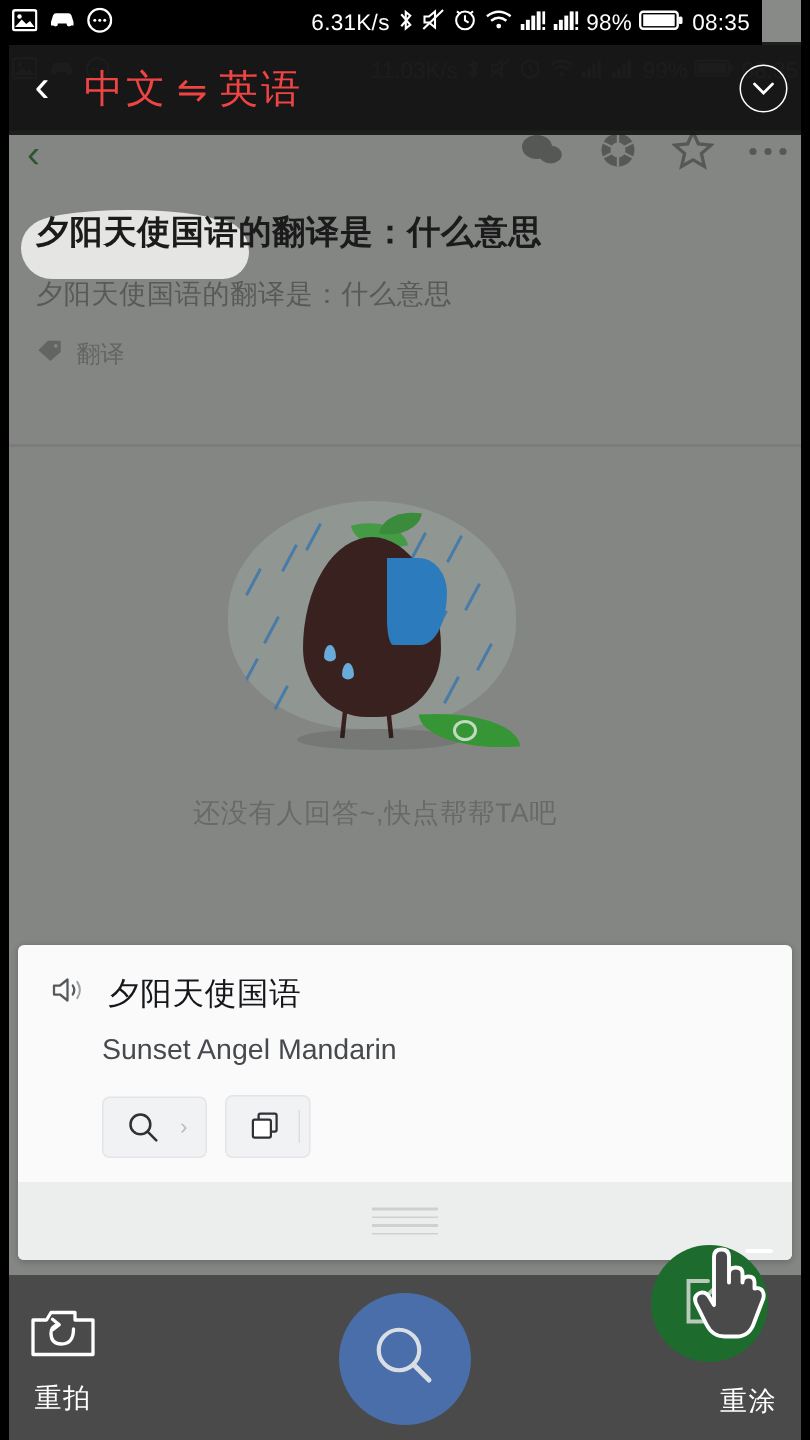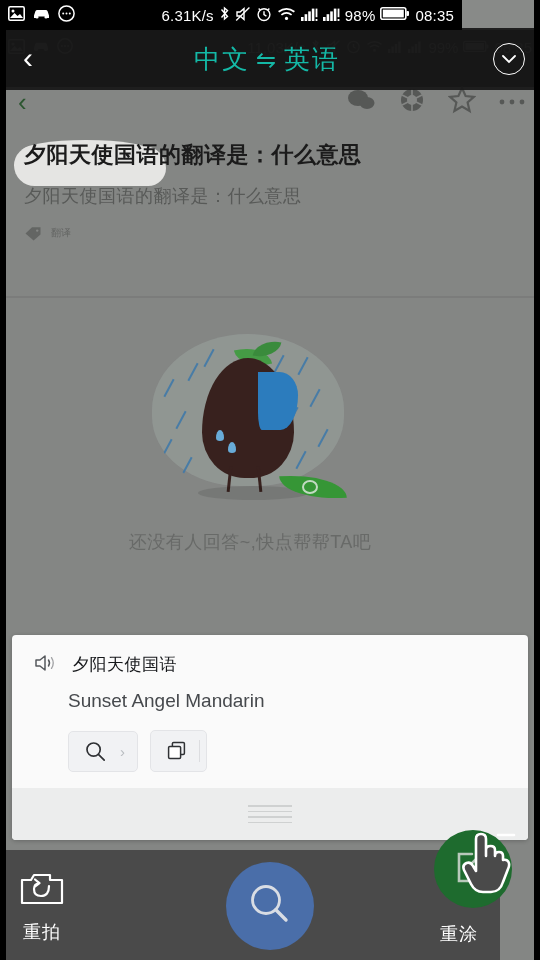--- a/index.html
+++ b/index.html
@@ -12,21 +12,21 @@
   #screen {
     position: relative;
     width: 540px; height: 960px;
     background: #888a88;
     overflow: hidden;
   }
 
   
   #statusbar {
     position: absolute; top: 0; left: 0;
-    width: 462px; height: 30px;
+    width: 508px; height: 30px;
     background: #000;
     display: flex; align-items: center;
     padding: 0 8px;
     z-index: 60;
   }
   .sb-left { display: flex; align-items: center; gap: 7px; }
   .sb-right { margin-left: auto; display: flex; align-items: center; gap: 5px; }
   .sb-text { color: #fff; font-size: 15px; letter-spacing: .2px; }
   .sb-ico { display: inline-block; color: #fff; line-height: 1; }
 
@@ -79,21 +79,21 @@
     z-index: 2;
   }
   .art-sub {
     margin: 14px 0 0 24px;
     font-size: 18px; color: #5e605e;
     letter-spacing: .5px;
   }
   .art-tagrow {
     margin: 18px 0 0 24px;
     display: flex; align-items: flex-start; gap: 9px;
-    color: #6a6c6a; font-size: 10px;
+    color: #6a6c6a; font-size: 16px;
   }
   .sep-line {
     position: absolute; left: 0; top: 170px; width: 540px; height: 2px;
     background: rgba(0,0,0,.07);
   }
 
   
   #empty-wrap {
     position: absolute; top: 296px; left: 0; width: 500px;
     display: flex; flex-direction: column; align-items: center;
@@ -160,21 +160,21 @@
     position: absolute; top: 28px; left: 0; width: 540px; height: 62px;
     background: rgba(22,22,22,.92);
     display: flex; align-items: center;
     z-index: 40;
   }
   .th-back {
     width: 56px; display: flex; align-items: center; justify-content: center;
     color: #fff; font-size: 30px; line-height: 1; padding-bottom: 2px;
   }
   .th-title {
-    flex: 1; text-align: center; color: #14b8a6; font-size: 26px;
+    flex: 1; text-align: left; color: #ef4444; font-size: 26px;
     letter-spacing: 2px; white-space: nowrap;
   }
   .th-title .swap { font-size: 24px; padding: 0 6px; }
   .th-chev {
     width: 62px; display: flex; align-items: center; justify-content: center;
   }
   .chev-circle {
     width: 32px; height: 32px; border: 1.6px solid #ffffff; border-radius: 50%;
     display: flex; align-items: center; justify-content: center;
     color: #fff; font-size: 13px;
@@ -186,21 +186,21 @@
     width: 516px;
     background: #fafafa;
     border-radius: 4px;
     box-shadow: 0 1px 4px rgba(0,0,0,.22);
     z-index: 30;
     overflow: hidden;
   }
   .card-body { padding: 18px 22px 16px 22px; }
   .card-row1 { display: flex; align-items: center; gap: 14px; }
   .spk { color: #55585c; font-size: 20px; line-height: 1; }
-  .src-text { font-size: 17px; color: #15171a; letter-spacing: .5px; }
+  .src-text { font-size: 21px; color: #15171a; letter-spacing: .5px; }
   .dst-text { margin: 14px 0 0 34px; font-size: 19px; color: #46494d; }
   .btn-row { display: flex; align-items: center; gap: 12px; margin: 18px 0 0 34px; }
   .btn-search {
     display: flex; align-items: center; gap: 14px;
     background: #f1f2f4; border: 1px solid #e3e4e7; border-radius: 5px;
     padding: 9px 12px 9px 16px;
   }
   .btn-search .mag { width: 21px; height: 21px; }
   .btn-search .cv { color: #b9bcc0; font-size: 15px; line-height: 1; }
   .btn-copy {
@@ -225,21 +225,21 @@
     position: absolute; left: 50%; transform: translateX(-50%);
     top: 822px;
     background: rgba(72,72,72,.93);
     color: #fff; font-size: 19px; letter-spacing: 1px;
     padding: 13px 34px; border-radius: 26px;
     z-index: 55;
   }
 
   
   #bottombar {
-    position: absolute; left: 0; bottom: 0; width: 500px; height: 110px;
+    position: absolute; left: 0; bottom: 0; width: 540px; height: 110px;
     background: #4a4a4a;
     z-index: 45;
   }
   .bb-item {
     position: absolute; bottom: 16px;
     display: flex; flex-direction: column; align-items: center; gap: 8px;
     color: #ffffff; font-size: 18px; letter-spacing: 1px;
   }
   .bb-left { left: 20px; }
   #fab-search {

